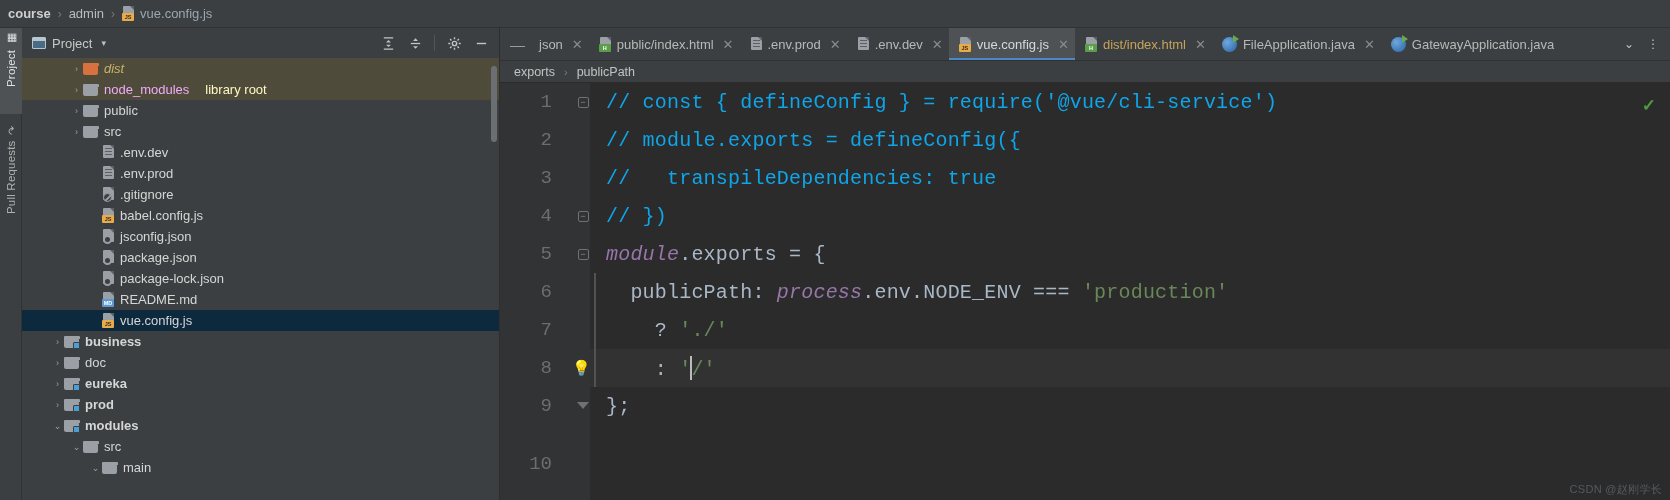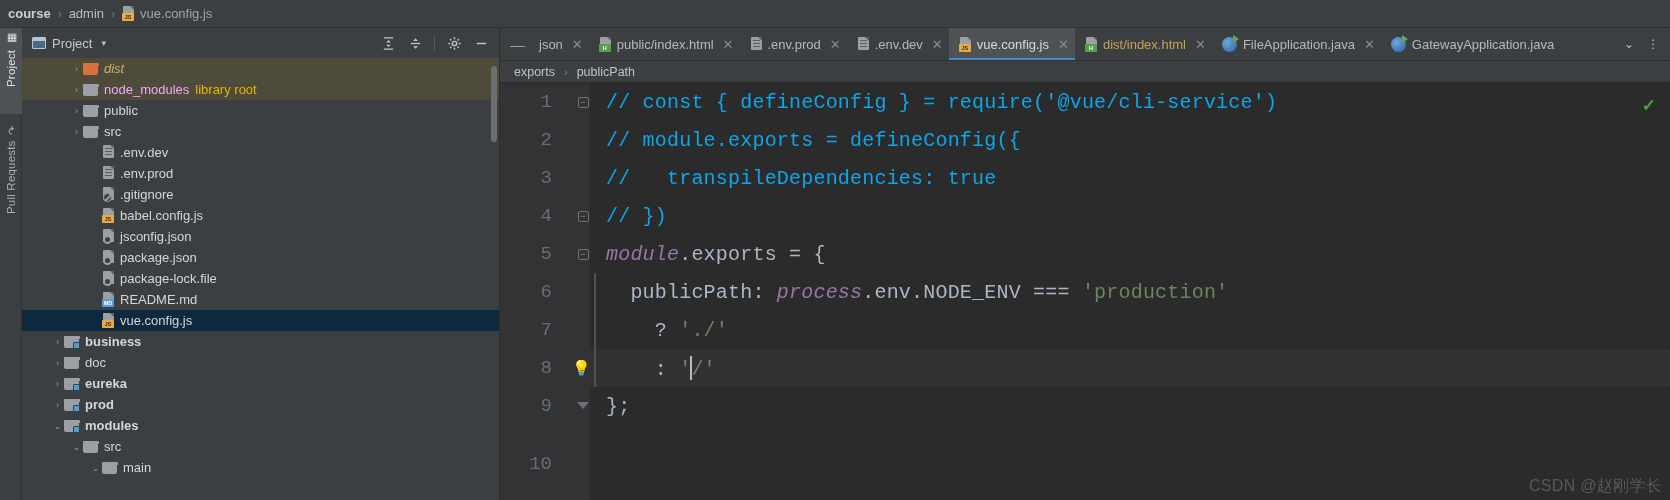--- a/index.html
+++ b/index.html
@@ -102,21 +102,21 @@
             background: #9aa0a6; border-radius: 1px 2px 2px 2px; }
   .folder .tab  { position: absolute; left: 0; top: 0; width: 7px; height: 3px;
             background: #9aa0a6; border-radius: 1px 1px 0 0; }
   .folder.orange .body, .folder.orange .tab { background: #d9703f; }
   .folder.module .mod { position: absolute; right: -1px; bottom: -1px;
             width: 7px; height: 7px; background: #4c9fd4; border-radius: 1px;
             border: 1px solid #3c3f41; }
   .rtext.bold { font-weight: bold; }
   .rtext.dist { color: #c7b36a; font-style: italic; }
   .rtext.nodemod { color: #f0abfc; }
-  .rhint { color: #eab308; margin-left: 6px; }
+  .rhint { color: #fef9c3; margin-left: 16px; }
   .scrollbar { position: absolute; right: 2px; top: 8px; width: 6px; height: 76px;
                background: #6b6f71; border-radius: 3px; }
 
   
   .tabbar {
     position: absolute; left: 500px; top: 28px; width: 1170px; height: 33px;
     background: #3c3f41; display: flex; align-items: stretch;
     border-bottom: 1px solid #323232; overflow: hidden;
   }
   .tab { display: flex; align-items: center; padding: 0 6px 0 10px;
@@ -171,21 +171,21 @@
   .check { position: absolute; right: 14px; top: 12px; color: #4e9a3f;
            font-size: 17px; font-weight: bold; }
   .fold-box { display:inline-block; width:11px; height:11px; border:1px solid #6e7276;
               color:#8a8e92; font-size:9px; line-height:9px; text-align:center;
               border-radius:2px; vertical-align:2px; }
   .fold-end { display:inline-block; width:0;height:0;
               border-left:6px solid transparent; border-right:6px solid transparent;
               border-top:7px solid #6e7276; vertical-align:2px; }
 
   .watermark { position: absolute; right: 8px; bottom: 3px; color: #555a5e;
-               font-size: 16px; letter-spacing: .3px; margin-top: 32px; }
+               font-size: 11px; letter-spacing: .3px; margin-top: 32px; }
 
   
   .top-sliver { position: absolute; left: 0; top: 0; width: 1670px; height: 4px;
                 background: #3c3f41; }
   .sliver-box { position: absolute; left: 237px; top: 0; width: 150px; height: 4px;
                 border: 1px solid #5a5d5f; border-top: none; background: #45494a; }
 </style>
 </head>
 <body>
 
@@ -345,21 +345,21 @@
           </span>
           <span class="rtext ">package.json</span>
         </div>
         <div class="row" style="padding-left: 67px;">
           <span class="arrow none">›</span>
           <span class="ficon json">
             <span class="sheet"></span>
             <span class="fold"></span>
             <span class="ring"></span>
           </span>
-          <span class="rtext ">package-lock.file</span>
+          <span class="rtext ">package-lock.json</span>
         </div>
         <div class="row" style="padding-left: 67px;">
           <span class="arrow none">›</span>
           <span class="ficon">
             <span class="sheet"></span>
             <span class="fold"></span>
             <span class="badge md">MD</span>
           </span>
           <span class="rtext ">README.md</span>
         </div>

